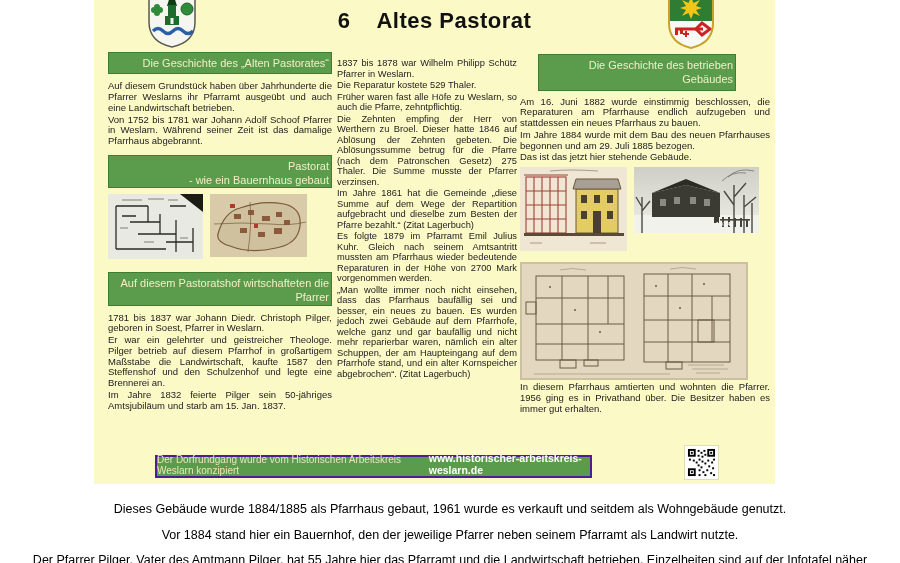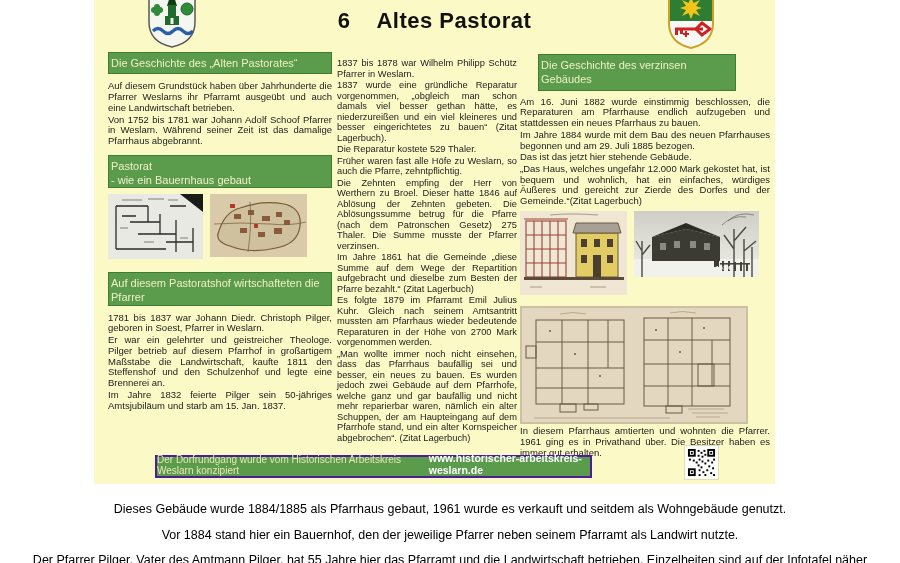--- a/index.html
+++ b/index.html
@@ -17,21 +17,21 @@
                   font-size:22px; font-weight:bold; color:#111; letter-spacing:0.5px; }
   .poster-title .num { margin-right:26px; }
 
   .col { position:absolute; font-size:9.5px; line-height:1.13; color:#1c1c1c; }
   .col p { text-align:justify; margin:0 0 1px 0; }
   .col-left  { left:14px;  top:52px; width:224px; }
   .col-mid   { left:243px; top:58px; width:180px; font-size:9.3px; }
   .col-right { left:426px; top:54px; width:250px; }
 
   .ghead { background:#5A9C4B; border:1px solid #3F7D33; color:#F2EFC8;
-           text-align:left; font-size:11px; padding:3px 2px; line-height:1.3; }
+           text-align:right; font-size:11px; padding:3px 2px; line-height:1.3; }
   .ghead.two { padding:3px 2px 0; }
   .mb { margin-bottom:7px; }
   .mt { margin-top:8px; }
   .gap-top { margin-top:5px; }
 
   .imgrow { display:flex; gap:7px; margin-top:6px; align-items:flex-start; }
   .imgbox { display:block; }
 
   .photo-wrap { position:relative; }
   .photo-year { position:absolute; right:28px; bottom:8px; color:#f5f5f5;
@@ -148,42 +148,40 @@
               <path d="M4,30 Q30,28 60,30 Q80,32 96,28 M40,8 Q42,30 38,58"></path>
             </g>
           </svg>
         </span>
       </div>
 
       <div class="ghead two" style="margin-top:10px">Auf diesem Pastoratshof wirtschafteten die Pfarrer</div>
 
       <div style="margin-top:7px">
         <p>1781 bis 1837 war Johann Diedr. Christoph Pilger, geboren in Soest, Pfarrer in Weslarn.</p>
-        <p>Er war ein gelehrter und geistreicher Theologe. Pilger betrieb auf diesem Pfarrhof in großartigem Maßstabe die Landwirtschaft, kaufte 1811 den Steffenshof und den Schulzenhof und legte eine Brennerei an.</p>
+        <p>Er war ein gelehrter und geistreicher Theologe. Pilger betrieb auf diesem Pfarrhof in großartigem Maßstabe die Landwirtschaft, kaufte 1587 den Steffenshof und den Schulzenhof und legte eine Brennerei an.</p>
         <p>Im Jahre 1832 feierte Pilger sein 50-jähriges Amtsjubiläum und starb am 15. Jan. 1837.</p>
       </div>
     </div>
 
     <div class="col col-mid">
       <p>1837 bis 1878 war Wilhelm Philipp Schütz Pfarrer in Weslarn.</p>
-      <p>1837 wurde eine gründliche Reparatur vorgenommen, „obgleich man schon damals viel besser gethan hätte, es niederzureißen und ein viel kleineres und besser eingerichtetes zu bauen“ (Zitat Lagerbuch).</p>
       <p>Die Reparatur kostete 529 Thaler.</p>
       <p>Früher waren fast alle Höfe zu Weslarn, so auch die Pfarre, zehntpflichtig.</p>
       <p>Die Zehnten empfing der Herr von Werthern zu Broel. Dieser hatte 1846 auf Ablösung der Zehnten gebeten. Die Ablösungssumme betrug für die Pfarre (nach dem Patronschen Gesetz) 275 Thaler. Die Summe musste der Pfarrer verzinsen.</p>
       <p>Im Jahre 1861 hat die Gemeinde „diese Summe auf dem Wege der Repartition aufgebracht und dieselbe zum Besten der Pfarre bezahlt.“ (Zitat Lagerbuch)</p>
       <p class="gap-top">Es folgte 1879 im Pfarramt Emil Julius Kuhr. Gleich nach seinem Amtsantritt mussten am Pfarrhaus wieder bedeutende Reparaturen in der Höhe von 2700 Mark vorgenommen werden.</p>
       <p class="gap-top">„Man wollte immer noch nicht einsehen, dass das Pfarrhaus baufällig sei und besser, ein neues zu bauen. Es wurden jedoch zwei Gebäude auf dem Pfarrhofe, welche ganz und gar baufällig und nicht mehr reparierbar waren, nämlich ein alter Schuppen, der am Haupteingang auf dem Pfarrhofe stand, und ein alter Kornspeicher abgebrochen“. (Zitat Lagerbuch)</p>
     </div>
 
     <div class="col col-right">
-      <div class="ghead" style="width:198px;margin-left:18px;margin-bottom:6px">Die Geschichte des verzinsen Gebäudes</div>
+      <div class="ghead" style="width:198px;margin-left:18px;margin-bottom:6px">Die Geschichte des betrieben Gebäudes</div>
       <p>Am 16. Juni 1882 wurde einstimmig beschlossen, die Reparaturen am Pfarrhause endlich aufzugeben und stattdessen ein neues Pfarrhaus zu bauen.</p>
       <p>Im Jahre 1884 wurde mit dem Bau des neuen Pfarrhauses begonnen und am 29. Juli 1885 bezogen.</p>
       <p>Das ist das jetzt hier stehende Gebäude.</p>
-      <p>„Das Haus, welches ungefähr 12.000 Mark gekostet hat, ist bequem und wohnlich, hat ein einfaches, würdiges Äußeres und gereicht zur Zierde des Dorfes und der Gemeinde.“(Zitat Lagerbuch)</p>
 
       <div class="imgrow" style="margin-top:4px">
         <span class="imgbox">
           <svg width="107" height="84" viewBox="0 0 107 84">
             <rect width="107" height="84" fill="#efe6d4"></rect>
             <g stroke="#9a4434" stroke-width="1.1" fill="none">
               <rect x="6" y="10" width="40" height="56"></rect>
               <path d="M6,24 H46 M6,38 H46 M6,52 H46 M14,10 V66 M22,10 V66 M30,10 V66 M38,10 V66"></path>
               <path d="M4,8 H48 M4,68 H48"></path>
             </g>
@@ -270,21 +268,21 @@
             <circle cx="30" cy="25" r="1"></circle>
               <circle cx="55" cy="48" r="1"></circle>
               <circle cx="80" cy="70" r="1"></circle>
             <circle cx="136" cy="24" r="1"></circle>
               <circle cx="160" cy="46" r="1"></circle>
               <circle cx="184" cy="22" r="1"></circle>
           </g>
         </svg>
       </span>
 
-      <p class="right-caption">In diesem Pfarrhaus amtierten und wohnten die Pfarrer. 1961 ging es in Privathand über. Die Besitzer haben es immer gut erhalten.</p>
+      <p class="right-caption">In diesem Pfarrhaus amtierten und wohnten die Pfarrer. 1956 ging es in Privathand über. Die Besitzer haben es immer gut erhalten.</p>
     </div>
 
     <div class="footer-bar">
       <span class="ftext">Der Dorfrundgang wurde vom Historischen Arbeitskreis Weslarn konzipiert</span>
       <span class="furl">www.historischer-arbeitskreis-weslarn.de</span>
     </div>
 
     <span class="qr-wrap">
       <svg width="29" height="29" viewBox="0 0 30 30">
         <rect width="30" height="30" fill="#ffffff"></rect>

